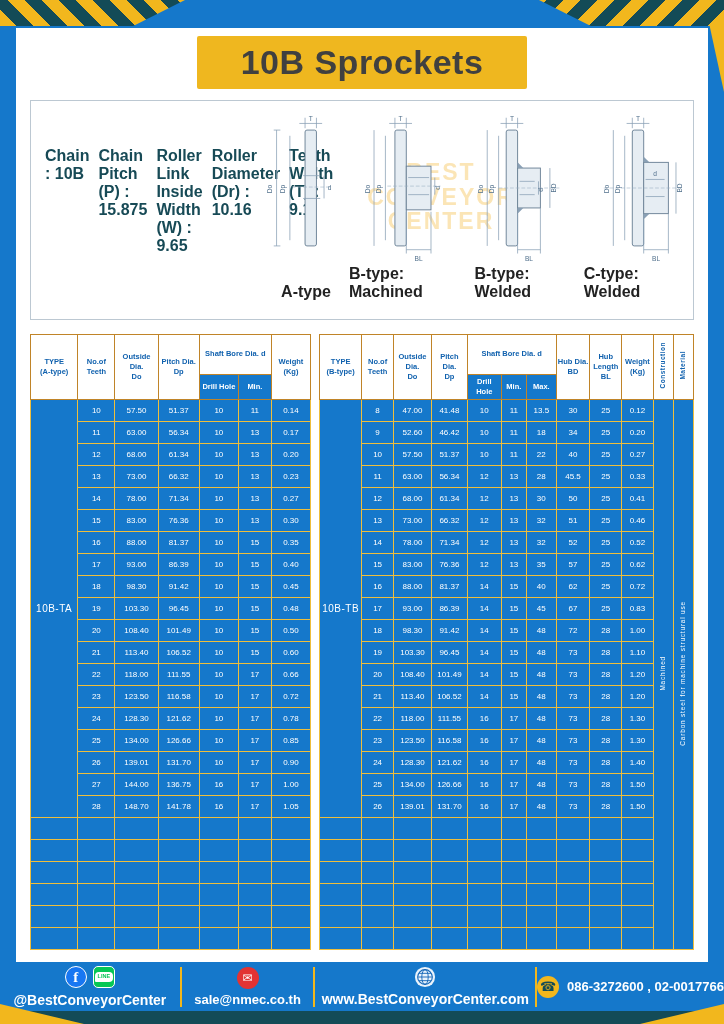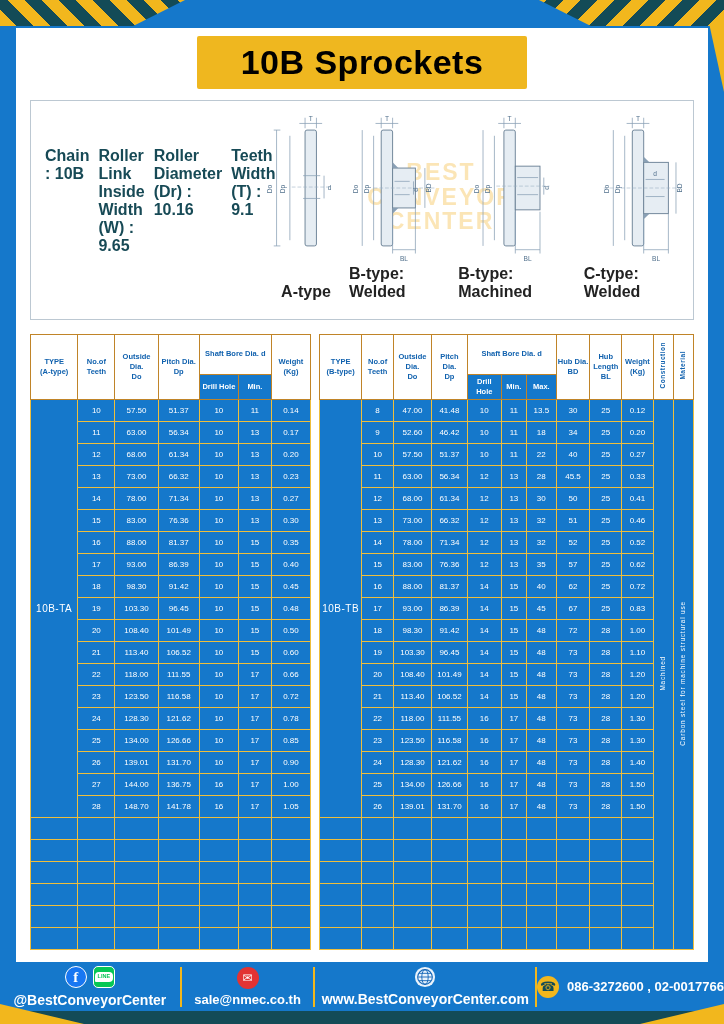--- a/index.html
+++ b/index.html
@@ -18,21 +18,21 @@
   .bz{position:absolute;bottom:0;width:84px;height:20px;background:#f2b71d;z-index:6;}
   .bz-left{left:0;clip-path:polygon(0 0,0 100%,100% 100%);}
   .bz-right{right:0;clip-path:polygon(100% 0,100% 100%,0 100%);}
   .bottombar{position:absolute;left:0;right:0;bottom:0;height:13px;background:#134b57;z-index:3;}
 
   
   .page{position:absolute;left:16px;top:28px;width:692px;height:934px;background:#ffffff;z-index:2;}
 
   .banner{width:330px;height:53px;margin:8px auto 0;background:#efb71f;border-radius:2px;
           display:flex;align-items:center;justify-content:center;}
-  .banner h1{margin:0;font-size:34px;font-weight:bold;color:#000000;letter-spacing:0.5px;}
+  .banner h1{margin:0;font-size:34px;font-weight:bold;color:#404040;letter-spacing:0.5px;}
 
   
   .spec-box{position:relative;margin:11px 14px 0;height:218px;border:1px solid #bcc8d2;display:flex;background:#fff;}
   .spec-text{width:218px;padding:46px 0 0 14px;display:flex;flex-direction:row;gap:9px;
              font-size:16px;font-weight:bold;color:#174a56;z-index:2;}
   .watermark{position:absolute;left:300px;top:34px;width:220px;z-index:1;text-align:center;
              color:rgba(242,176,32,0.33);font-weight:bold;font-size:23px;line-height:1.08;
              letter-spacing:2px;white-space:pre-line;}
   .drawings{flex:1;display:flex;justify-content:space-evenly;padding-top:12px;z-index:2;}
   .dcell{height:calc(100% - 12px);display:flex;flex-direction:column;align-items:center;}
@@ -89,20 +89,21 @@
 
 <div class="page">
 
   <div class="banner">
     <h1>10B Sprockets</h1>
   </div>
 
   <div class="spec-box">
     <div class="spec-text">
       <div>Chain : 10B</div>
+      <div>Chain Pitch (P) : 15.875</div>
       <div>Roller Link Inside Width (W) : 9.65</div>
       <div>Roller Diameter (Dr) : 10.16</div>
       <div>Teeth Width (T) : 9.1</div>
     </div>
 
     <div class="watermark">
       <span>BEST
 CONVEYOR
 CENTER</span>
     </div>
@@ -122,20 +123,45 @@
           <line class="dim" x1="62" y1="66" x2="62" y2="90"></line>
           <text class="dtx" x="66" y="81">d</text>
           <line class="dim" x1="12" y1="18" x2="12" y2="140"></line>
           <line class="dim" x1="9" y1="18" x2="16" y2="18"></line>
           <line class="dim" x1="9" y1="140" x2="16" y2="140"></line>
           <text class="dtx" transform="rotate(-90 7 80)" x="7" y="80" text-anchor="middle">Do</text>
           <line class="dim" x1="26" y1="24" x2="26" y2="134"></line>
           <text class="dtx" transform="rotate(-90 21 80)" x="21" y="80" text-anchor="middle">Dp</text>
         </svg>
         <div class="dcap">A-type</div>
+      </div>
+
+      <div class="dcell">
+        <svg width="96" height="150" viewBox="0 0 96 158">
+          <line class="dim" x1="24" y1="11" x2="48" y2="11"></line>
+          <line class="dim" x1="30" y1="5" x2="30" y2="16"></line>
+          <line class="dim" x1="42" y1="5" x2="42" y2="16"></line>
+          <text class="dtx" x="36" y="8" text-anchor="middle">T</text>
+          <rect class="part" x="30" y="18" width="12" height="122" rx="2"></rect>
+          <rect class="part" x="42" y="56" width="26" height="46"></rect>
+          <line class="dim" x1="44" y1="68" x2="66" y2="68"></line>
+          <line class="dim" x1="44" y1="86" x2="66" y2="86"></line>
+          <line class="cl" x1="22" y1="77" x2="78" y2="77"></line>
+          <line class="dim" x1="72" y1="68" x2="72" y2="86"></line>
+          <text class="dtx" transform="rotate(-90 77 79)" x="77" y="79" text-anchor="middle">d</text>
+          <line class="dim" x1="8" y1="18" x2="8" y2="140"></line>
+          <text class="dtx" transform="rotate(-90 4 80)" x="4" y="80" text-anchor="middle">Do</text>
+          <line class="dim" x1="20" y1="24" x2="20" y2="134"></line>
+          <text class="dtx" transform="rotate(-90 15 80)" x="15" y="80" text-anchor="middle">Dp</text>
+          <line class="dim" x1="42" y1="104" x2="42" y2="148"></line>
+          <line class="dim" x1="68" y1="104" x2="68" y2="148"></line>
+          <line class="dim" x1="42" y1="144" x2="68" y2="144"></line>
+          <text class="dtx" x="55" y="156" text-anchor="middle">BL</text>
+        </svg>
+        <div class="dcap">B-type: Machined</div>
       </div>
 
       <div class="dcell">
         <svg width="104" height="150" viewBox="0 0 104 158">
           <line class="dim" x1="22" y1="11" x2="46" y2="11"></line>
           <line class="dim" x1="28" y1="5" x2="28" y2="16"></line>
           <line class="dim" x1="40" y1="5" x2="40" y2="16"></line>
           <text class="dtx" x="34" y="8" text-anchor="middle">T</text>
           <rect class="part" x="28" y="18" width="12" height="122" rx="2"></rect>
           <rect class="part" x="40" y="58" width="24" height="42"></rect>
@@ -151,45 +177,20 @@
           <line class="dim" x1="8" y1="18" x2="8" y2="140"></line>
           <text class="dtx" transform="rotate(-90 4 80)" x="4" y="80" text-anchor="middle">Do</text>
           <line class="dim" x1="20" y1="24" x2="20" y2="134"></line>
           <text class="dtx" transform="rotate(-90 15 80)" x="15" y="80" text-anchor="middle">Dp</text>
           <line class="dim" x1="40" y1="106" x2="40" y2="148"></line>
           <line class="dim" x1="64" y1="100" x2="64" y2="148"></line>
           <line class="dim" x1="40" y1="144" x2="64" y2="144"></line>
           <text class="dtx" x="52" y="156" text-anchor="middle">BL</text>
         </svg>
         <div class="dcap">B-type: Welded</div>
-      </div>
-
-      <div class="dcell">
-        <svg width="96" height="150" viewBox="0 0 96 158">
-          <line class="dim" x1="24" y1="11" x2="48" y2="11"></line>
-          <line class="dim" x1="30" y1="5" x2="30" y2="16"></line>
-          <line class="dim" x1="42" y1="5" x2="42" y2="16"></line>
-          <text class="dtx" x="36" y="8" text-anchor="middle">T</text>
-          <rect class="part" x="30" y="18" width="12" height="122" rx="2"></rect>
-          <rect class="part" x="42" y="56" width="26" height="46"></rect>
-          <line class="dim" x1="44" y1="68" x2="66" y2="68"></line>
-          <line class="dim" x1="44" y1="86" x2="66" y2="86"></line>
-          <line class="cl" x1="22" y1="77" x2="78" y2="77"></line>
-          <line class="dim" x1="72" y1="68" x2="72" y2="86"></line>
-          <text class="dtx" transform="rotate(-90 77 79)" x="77" y="79" text-anchor="middle">d</text>
-          <line class="dim" x1="8" y1="18" x2="8" y2="140"></line>
-          <text class="dtx" transform="rotate(-90 4 80)" x="4" y="80" text-anchor="middle">Do</text>
-          <line class="dim" x1="20" y1="24" x2="20" y2="134"></line>
-          <text class="dtx" transform="rotate(-90 15 80)" x="15" y="80" text-anchor="middle">Dp</text>
-          <line class="dim" x1="42" y1="104" x2="42" y2="148"></line>
-          <line class="dim" x1="68" y1="104" x2="68" y2="148"></line>
-          <line class="dim" x1="42" y1="144" x2="68" y2="144"></line>
-          <text class="dtx" x="55" y="156" text-anchor="middle">BL</text>
-        </svg>
-        <div class="dcap">B-type: Machined</div>
       </div>
 
       <div class="dcell">
         <svg width="104" height="150" viewBox="0 0 104 158">
           <line class="dim" x1="40" y1="11" x2="64" y2="11"></line>
           <line class="dim" x1="46" y1="5" x2="46" y2="16"></line>
           <line class="dim" x1="58" y1="5" x2="58" y2="16"></line>
           <text class="dtx" x="52" y="8" text-anchor="middle">T</text>
           <rect class="part" x="46" y="18" width="12" height="122" rx="2"></rect>
           <rect class="part" x="58" y="52" width="26" height="54"></rect>

